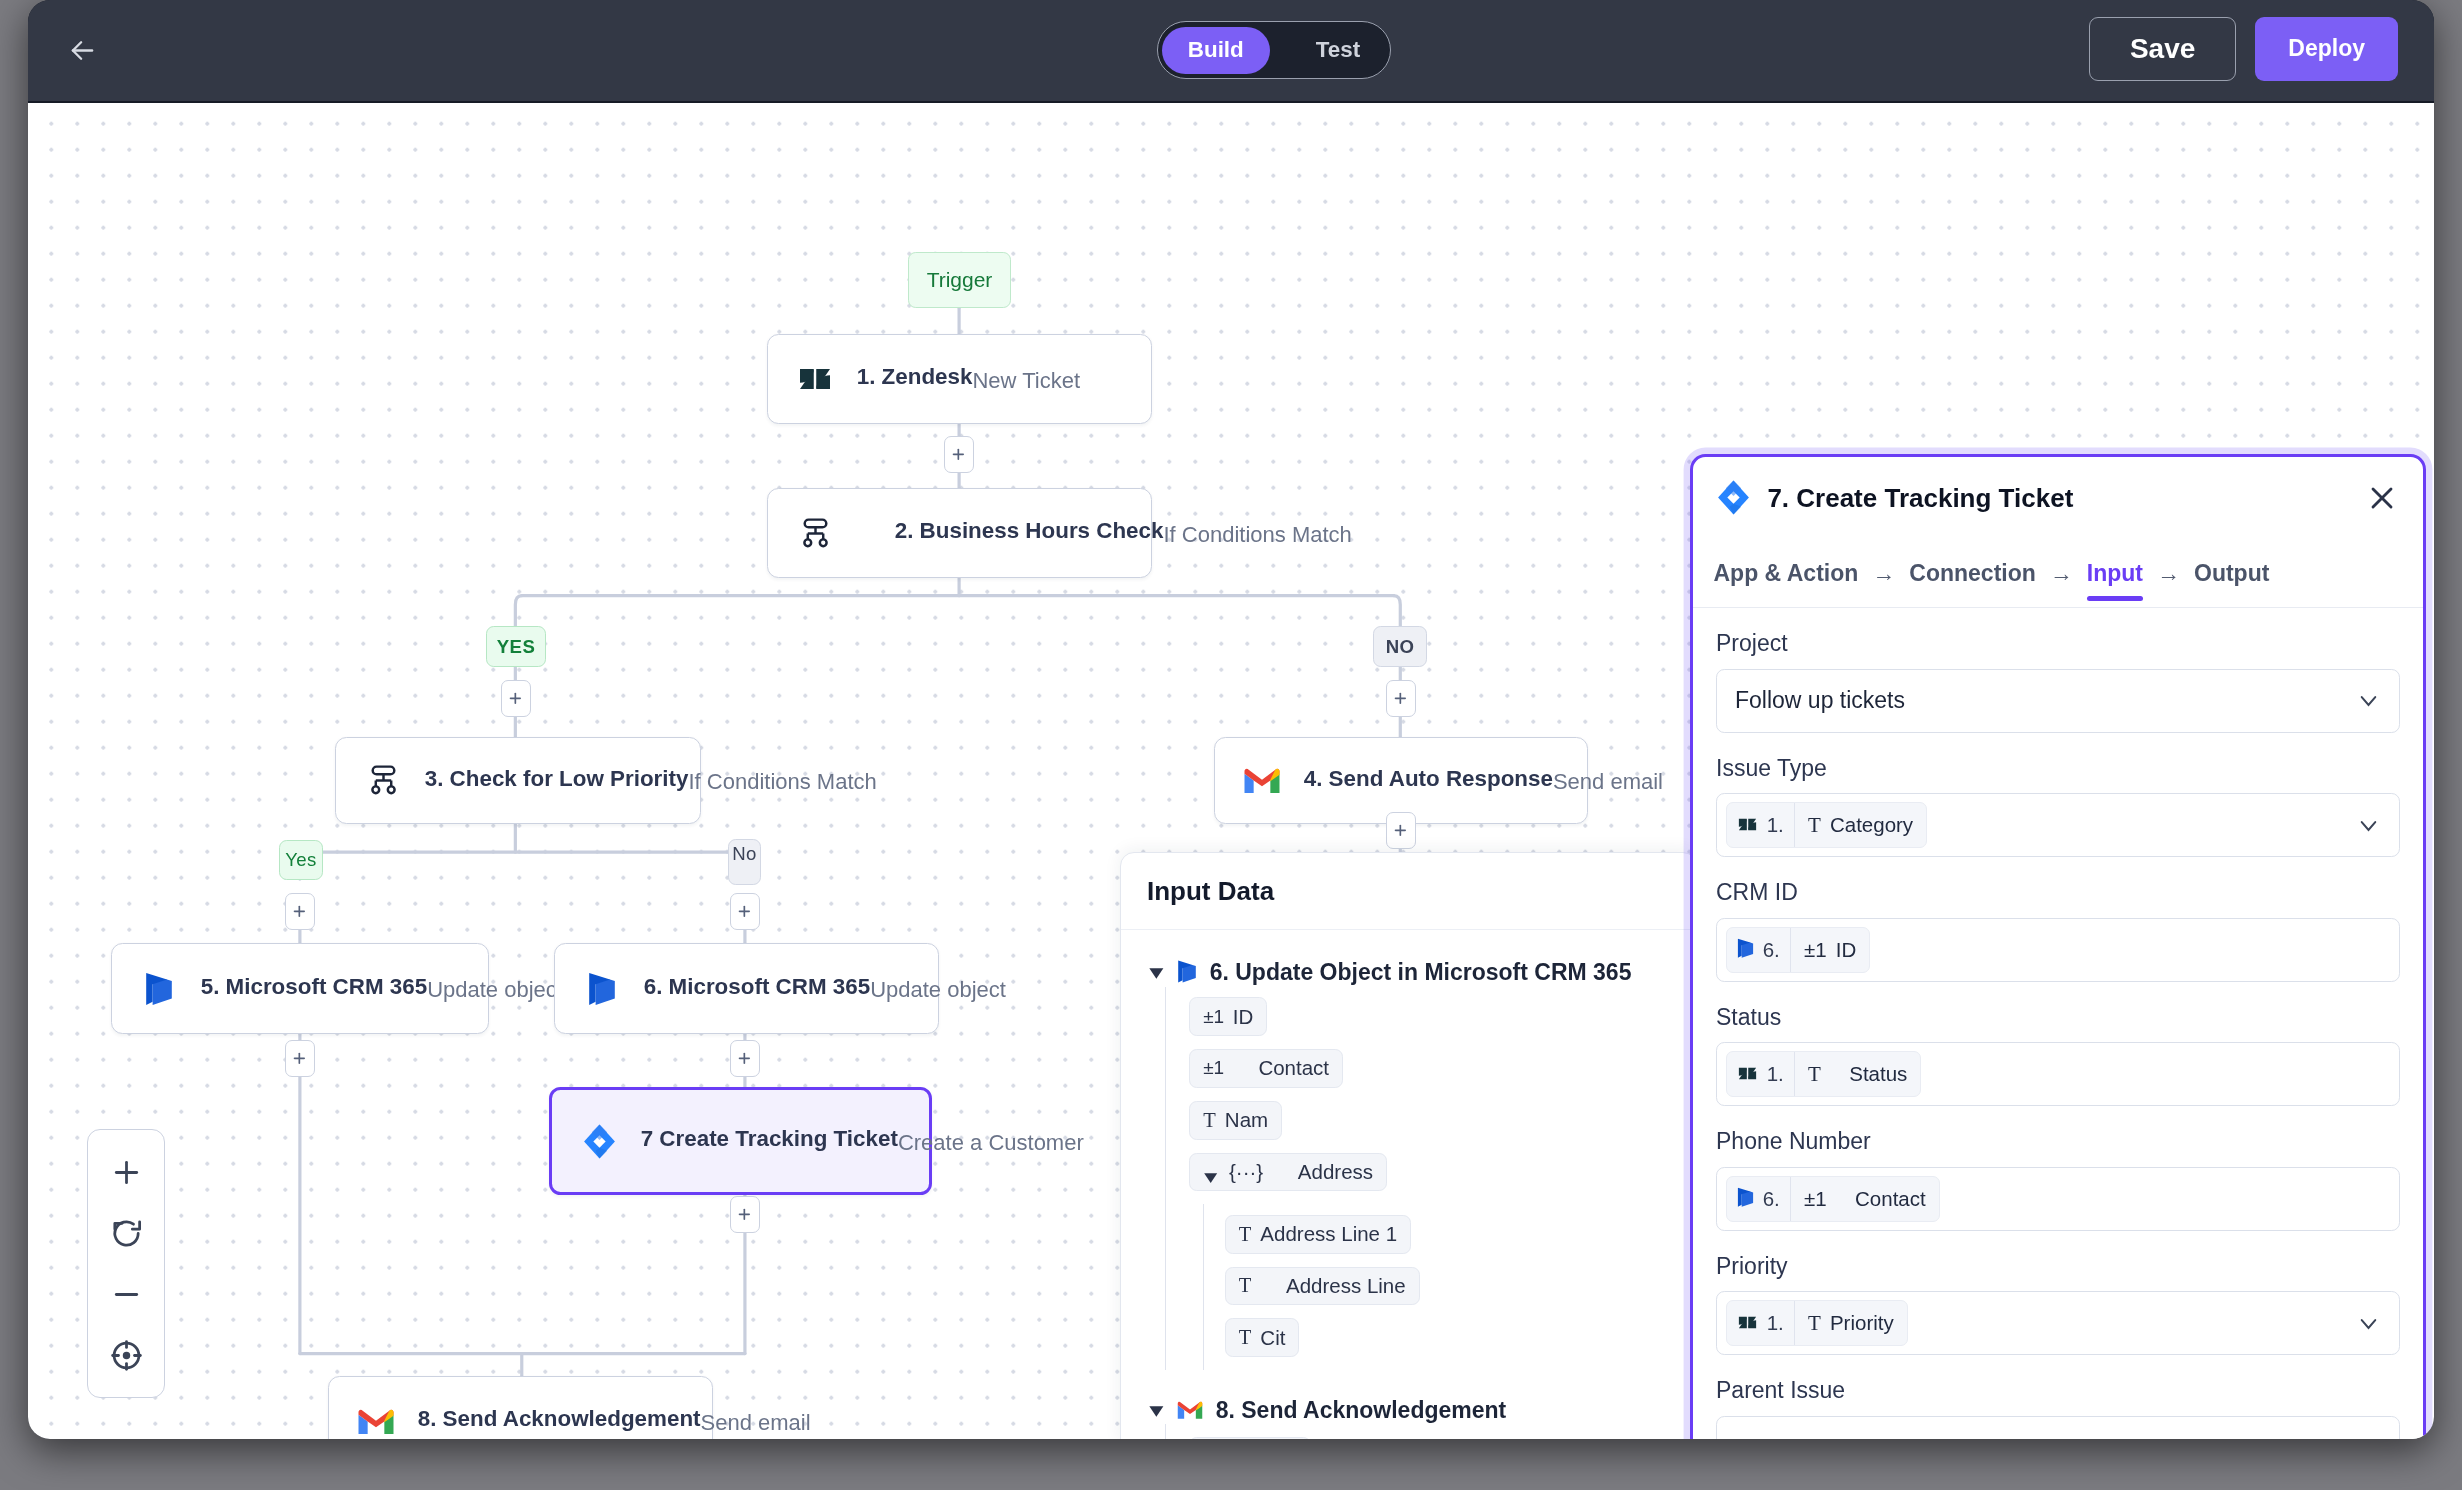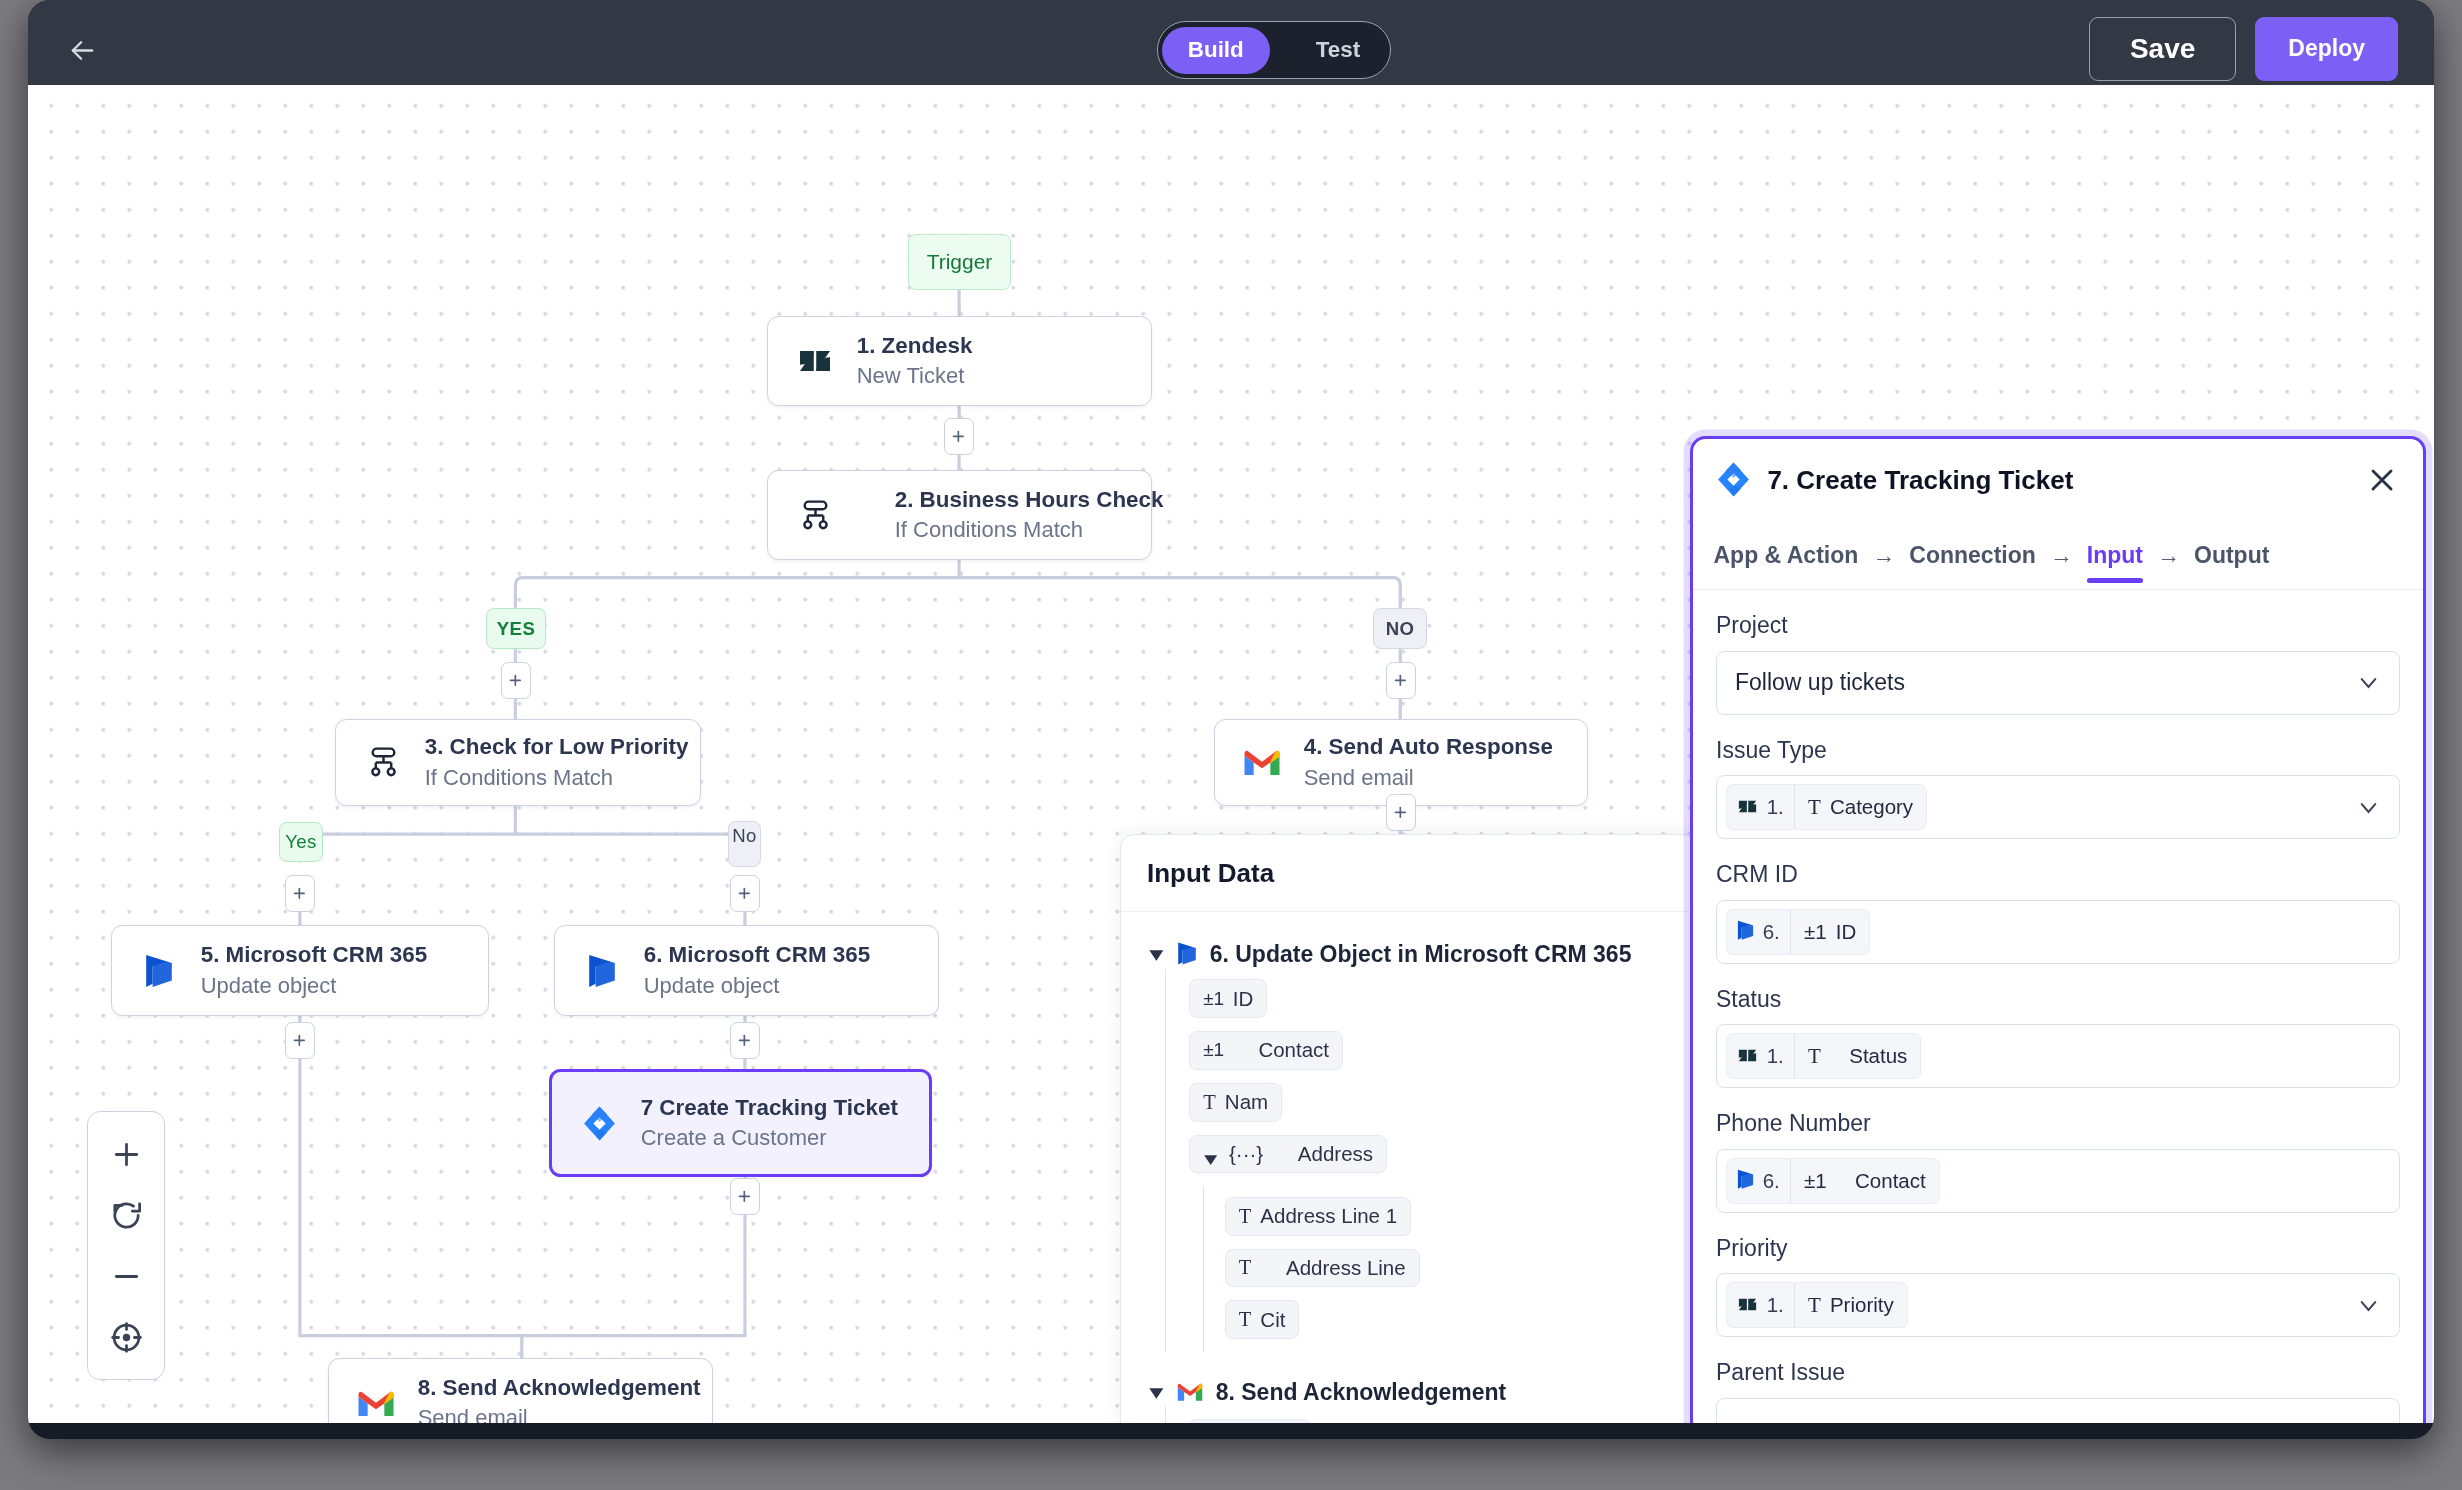--- a/index.html
+++ b/index.html
@@ -81,42 +81,42 @@
   }
   #deploy-button {
     height: 64px; padding: 0 33px; border-radius: 9px;
     background: #7c5ff5; border: none;
     color: #ffffff; font-size: 23px; font-weight: 700; cursor: pointer;
     display: flex; align-items: center; justify-content: center;
   }
 
   
   #canvas {
-    position: absolute; left: 0; top: 85px;
+    position: absolute; left: 0; top: 103px;
     width: 2424px; height: 1338px;
     background-color: #ffffff;
     background-image: radial-gradient(#d6dae4 2.1px, transparent 2.1px);
     background-size: 26px 26px;
     background-position: 10.3px 7.7px;
     overflow: hidden;
   }
   #edges { position: absolute; left: 0; top: 0; width: 2406px; height: 1338px; }
 
   
   .node {
     position: absolute; background: #fff;
     border: 1.3px solid #ccd2e0; border-radius: 11.5px;
     display: flex; align-items: center; cursor: pointer;
     box-shadow: 0 1.3px 3.2px rgba(27,36,60,.05);
   }
   .node .icon-wrap {
     width: 50px; min-width: 50px; height: 50px; margin-left: 22px;
     display: flex; align-items: center; justify-content: center;
   }
-  .node .n-text { margin-left: 16.7px; display: flex; flex-direction: column; justify-content: center; }
+  .node .n-text { margin-left: 16.7px; display: flex; flex-direction: row; justify-content: center; }
   .node .n-title { font-size: 22.4px; font-weight: 700; color: #2d3650; line-height: 1.18; white-space: nowrap; }
   .node .n-sub { font-size: 22px; color: #6b7489; line-height: 1.18; margin-top: 3.8px; white-space: nowrap; }
   .node.selected { border: 3.2px solid #6a3df5; background: #f3f1fe; }
 
   
   .pill {
     position: absolute; border-radius: 7.7px;
     display: flex; align-items: center; justify-content: center;
     font-size: 18.6px; font-weight: 700; letter-spacing: 0.4px;
   }

